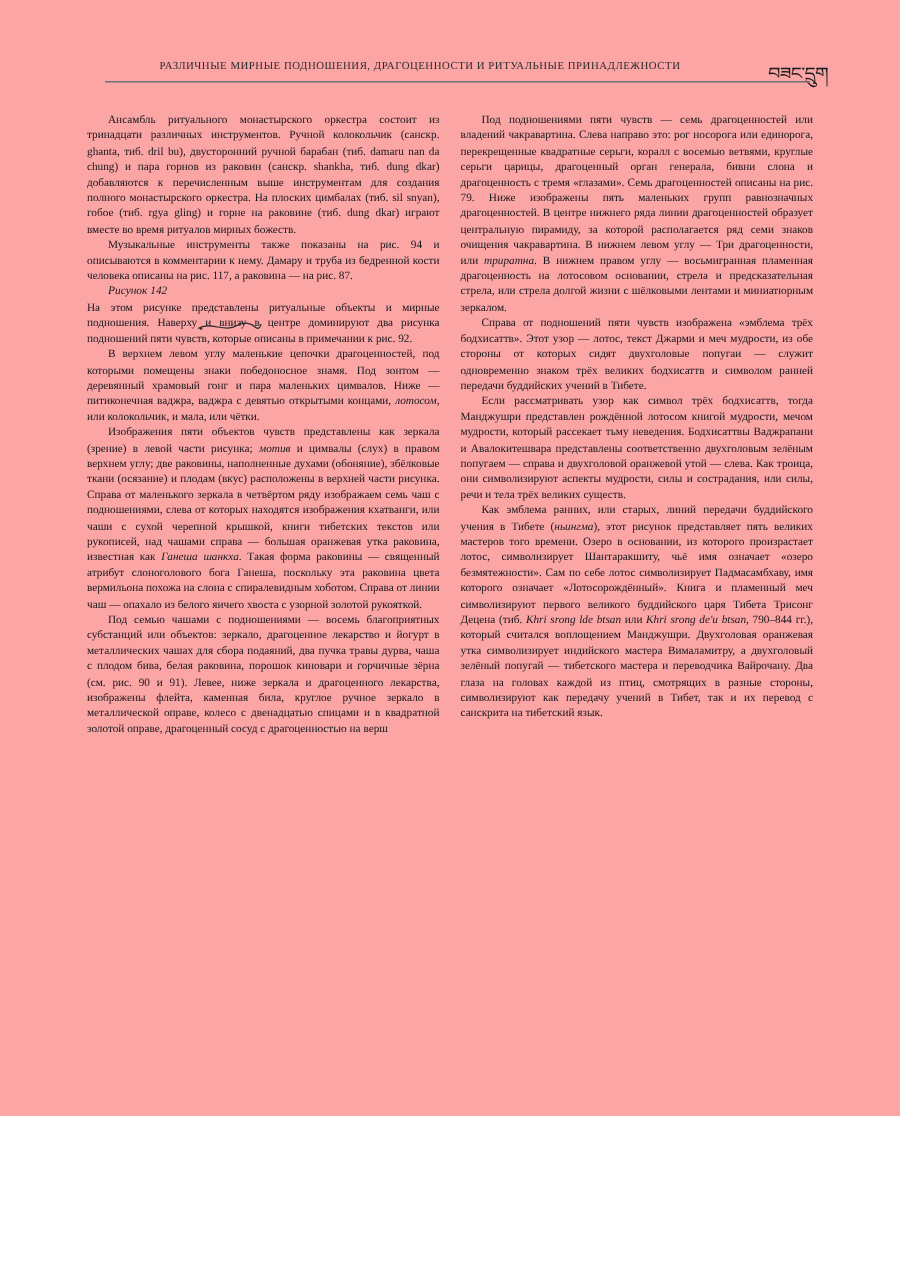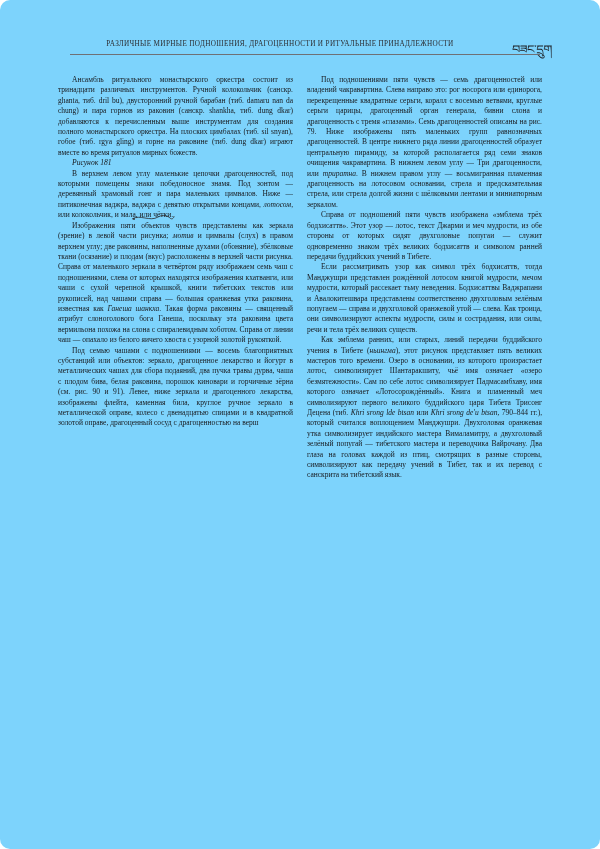--- a/index.html
+++ b/index.html
@@ -12,23 +12,22 @@
     height: 849px;
     font-family: "Liberation Serif", serif;
     color: #15161a;
     position: relative;
     overflow: hidden;
   }
   .page {
     position: absolute;
     left: 0; top: 0;
     width: 600px;
-    height: 849px;
-    background: #7dd3fc;
-    border-radius: 10px;
+    height: 744px;
+    background: #fca5a5;
   }
   .header {
     position: absolute;
     left: 0;
     top: 40px;
     width: 600px;
     height: 22px;
   }
   .header-title {
     position: absolute;
@@ -118,21 +117,23 @@
   <div class="header">
     <div class="header-title">Различные мирные подношения, драгоценности и ритуальные принадлежности</div>
     <div class="header-tibetan">བཟང་དྲུག</div>
     <div class="header-rule"></div>
   </div>
 
   <div class="columns">
 
     <div class="col left">
       <p>Ансамбль ритуального монастырского оркестра состоит из тринадцати различных инструментов. Ручной колокольчик (санскр. ghanta, тиб. dril bu), двусторонний ручной барабан (тиб. damaru nan da chung) и пара горнов из раковин (санскр. shankha, тиб. dung dkar) добавляются к перечисленным выше инструментам для создания полного монастырского оркестра. На плоских цимбалах (тиб. sil snyan), гобое (тиб. rgya gling) и горне на раковине (тиб. dung dkar) играют вместе во время ритуалов мирных божеств.</p>
-      <p class="fig-label">Рисунок 181</p>
+      <p>Музыкальные инструменты также показаны на рис. 94 и описываются в комментарии к нему. Дамару и труба из бедренной кости человека описаны на рис. 117, а раковина — на рис. 87.</p>
+      <p class="fig-label">Рисунок 142</p>
+      <p class="noindent">На этом рисунке представлены ритуальные объекты и мирные подношения. Наверху и внизу в центре доминируют два рисунка подношений пяти чувств, которые описаны в примечании к рис. 92.</p>
       <p>В верхнем левом углу маленькие цепочки драгоценностей, под которыми помещены знаки победоносное знамя. Под зонтом — деревянный храмовый гонг и пара маленьких цимвалов. Ниже — питиконечная ваджра, ваджра с девятью открытыми концами, <i>лотосом</i>, или колокольчик, и мала, или чётки.</p>
       <p>Изображения пяти объектов чувств представлены как зеркала (зрение) в левой части рисунка; <i>мотив</i> и цимвалы (слух) в правом верхнем углу; две раковины, наполненные духами (обоняние), збёлковые ткани (осязание) и плодам (вкус) расположены в верхней части рисунка. Справа от маленького зеркала в четвёртом ряду изображаем семь чаш с подношениями, слева от которых находятся изображения кхатванги, или чаши с сухой черепной крышкой, книги тибетских текстов или рукописей, над чашами справа — большая оранжевая утка раковина, известная как <i>Ганеша шанкха</i>. Такая форма раковины — священный атрибут слоноголового бога Ганеша, поскольку эта раковина цвета вермильона похожа на слона с спиралевидным хоботом. Справа от линии чаш — опахало из белого яичего хвоста с узорной золотой рукояткой.</p>
       <p>Под семью чашами с подношениями — восемь благоприятных субстанций или объектов: зеркало, драгоценное лекарство и йогурт в металлических чашах для сбора подаяний, два пучка травы дурва, чаша с плодом бива, белая раковина, порошок киновари и горчичные зёрна (см. рис. 90 и 91). Левее, ниже зеркала и драгоценного лекарства, изображены флейта, каменная била, круглое ручное зеркало в металлической оправе, колесо с двенадцатью спицами и в квадратной золотой оправе, драгоценный сосуд с драгоценностью на верш</p>
     </div>
 
     <div class="col right">
       <p>Под подношениями пяти чувств — семь драгоценностей или владений чакравартина. Слева направо это: рог носорога или единорога, перекрещенные квадратные серьги, коралл с восемью ветвями, круглые серьги царицы, драгоценный орган генерала, бивни слона и драгоценность с тремя «глазами». Семь драгоценностей описаны на рис. 79. Ниже изображены пять маленьких групп равнозначных драгоценностей. В центре нижнего ряда линии драгоценностей образует центральную пирамиду, за которой располагается ряд семи знаков очищения чакравартина. В нижнем левом углу — Три драгоценности, или <i>триратна</i>. В нижнем правом углу — восьмигранная пламенная драгоценность на лотосовом основании, стрела и предсказательная стрела, или стрела долгой жизни с шёлковыми лентами и миниатюрным зеркалом.</p>
       <p>Справа от подношений пяти чувств изображена «эмблема трёх бодхисаттв». Этот узор — лотос, текст Джарми и меч мудрости, из обе стороны от которых сидят двухголовые попугаи — служит одновременно знаком трёх великих бодхисаттв и символом ранней передачи буддийских учений в Тибете.</p>
       <p>Если рассматривать узор как символ трёх бодхисаттв, тогда Манджушри представлен рождённой лотосом книгой мудрости, мечом мудрости, который рассекает тьму неведения. Бодхисаттвы Ваджрапани и Авалокитешвара представлены соответственно двухголовым зелёным попугаем — справа и двухголовой оранжевой утой — слева. Как троица, они символизируют аспекты мудрости, силы и сострадания, или силы, речи и тела трёх великих существ.</p>
       <p>Как эмблема ранних, или старых, линий передачи буддийского учения в Тибете (<i>ньингма</i>), этот рисунок представляет пять великих мастеров того времени. Озеро в основании, из которого произрастает лотос, символизирует Шантаракшиту, чьё имя означает «озеро безмятежности». Сам по себе лотос символизирует Падмасамбхаву, имя которого означает «Лотосорождённый». Книга и пламенный меч символизируют первого великого буддийского царя Тибета Трисонг Децена (тиб. <i>Khri srong lde btsan</i> или <i>Khri srong de'u btsan</i>, 790–844 гг.), который считался воплощением Манджушри. Двухголовая оранжевая утка символизирует индийского мастера Вималамитру, а двухголовый зелёный попугай — тибетского мастера и переводчика Вайрочану. Два глаза на головах каждой из птиц, смотрящих в разные стороны, символизируют как передачу учений в Тибет, так и их перевод с санскрита на тибетский язык.</p>

